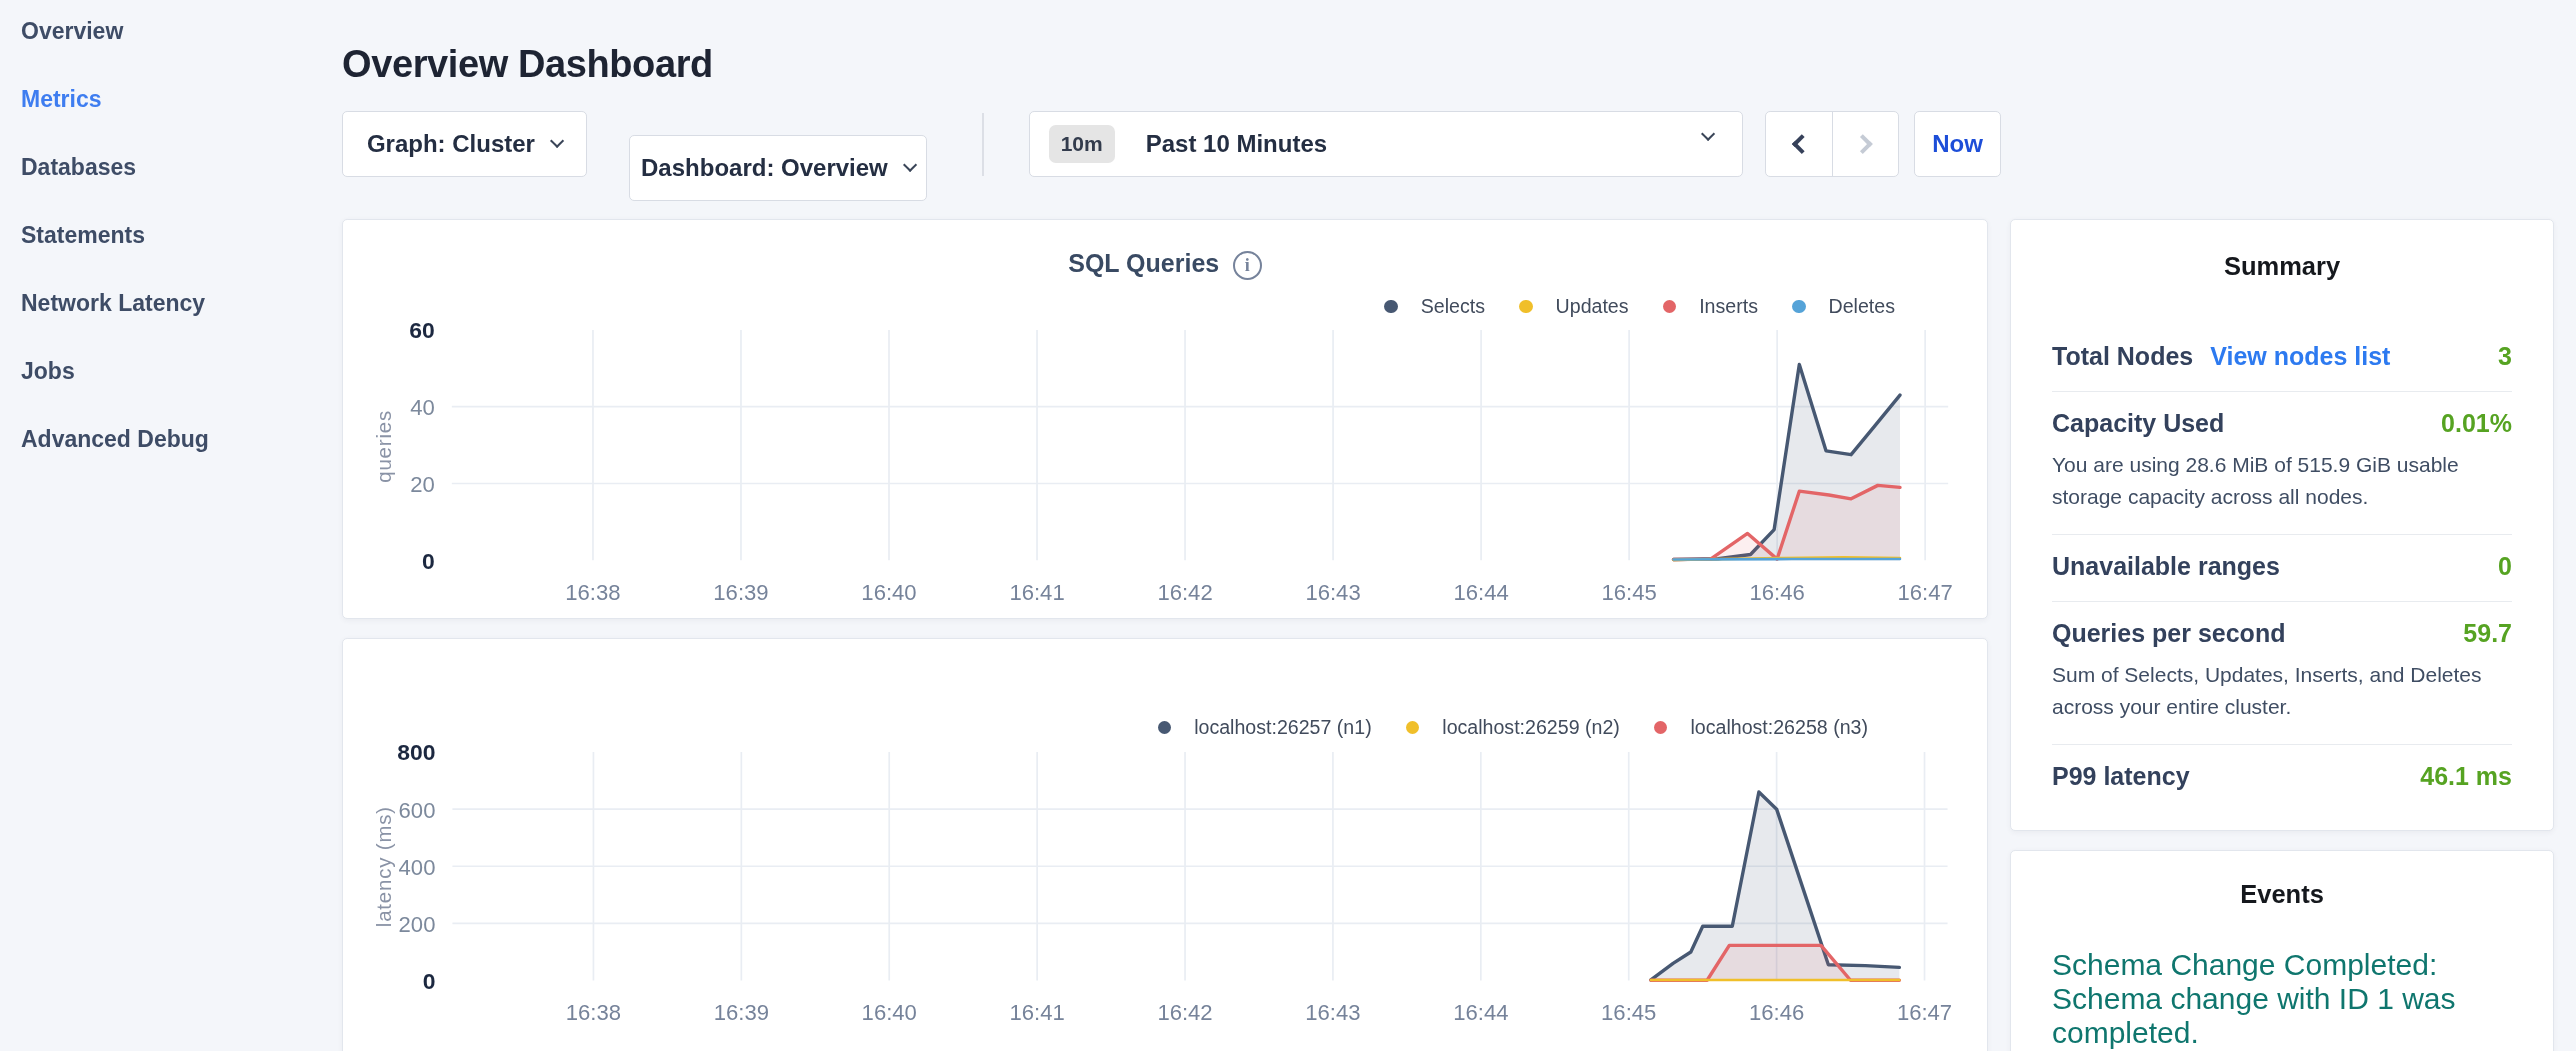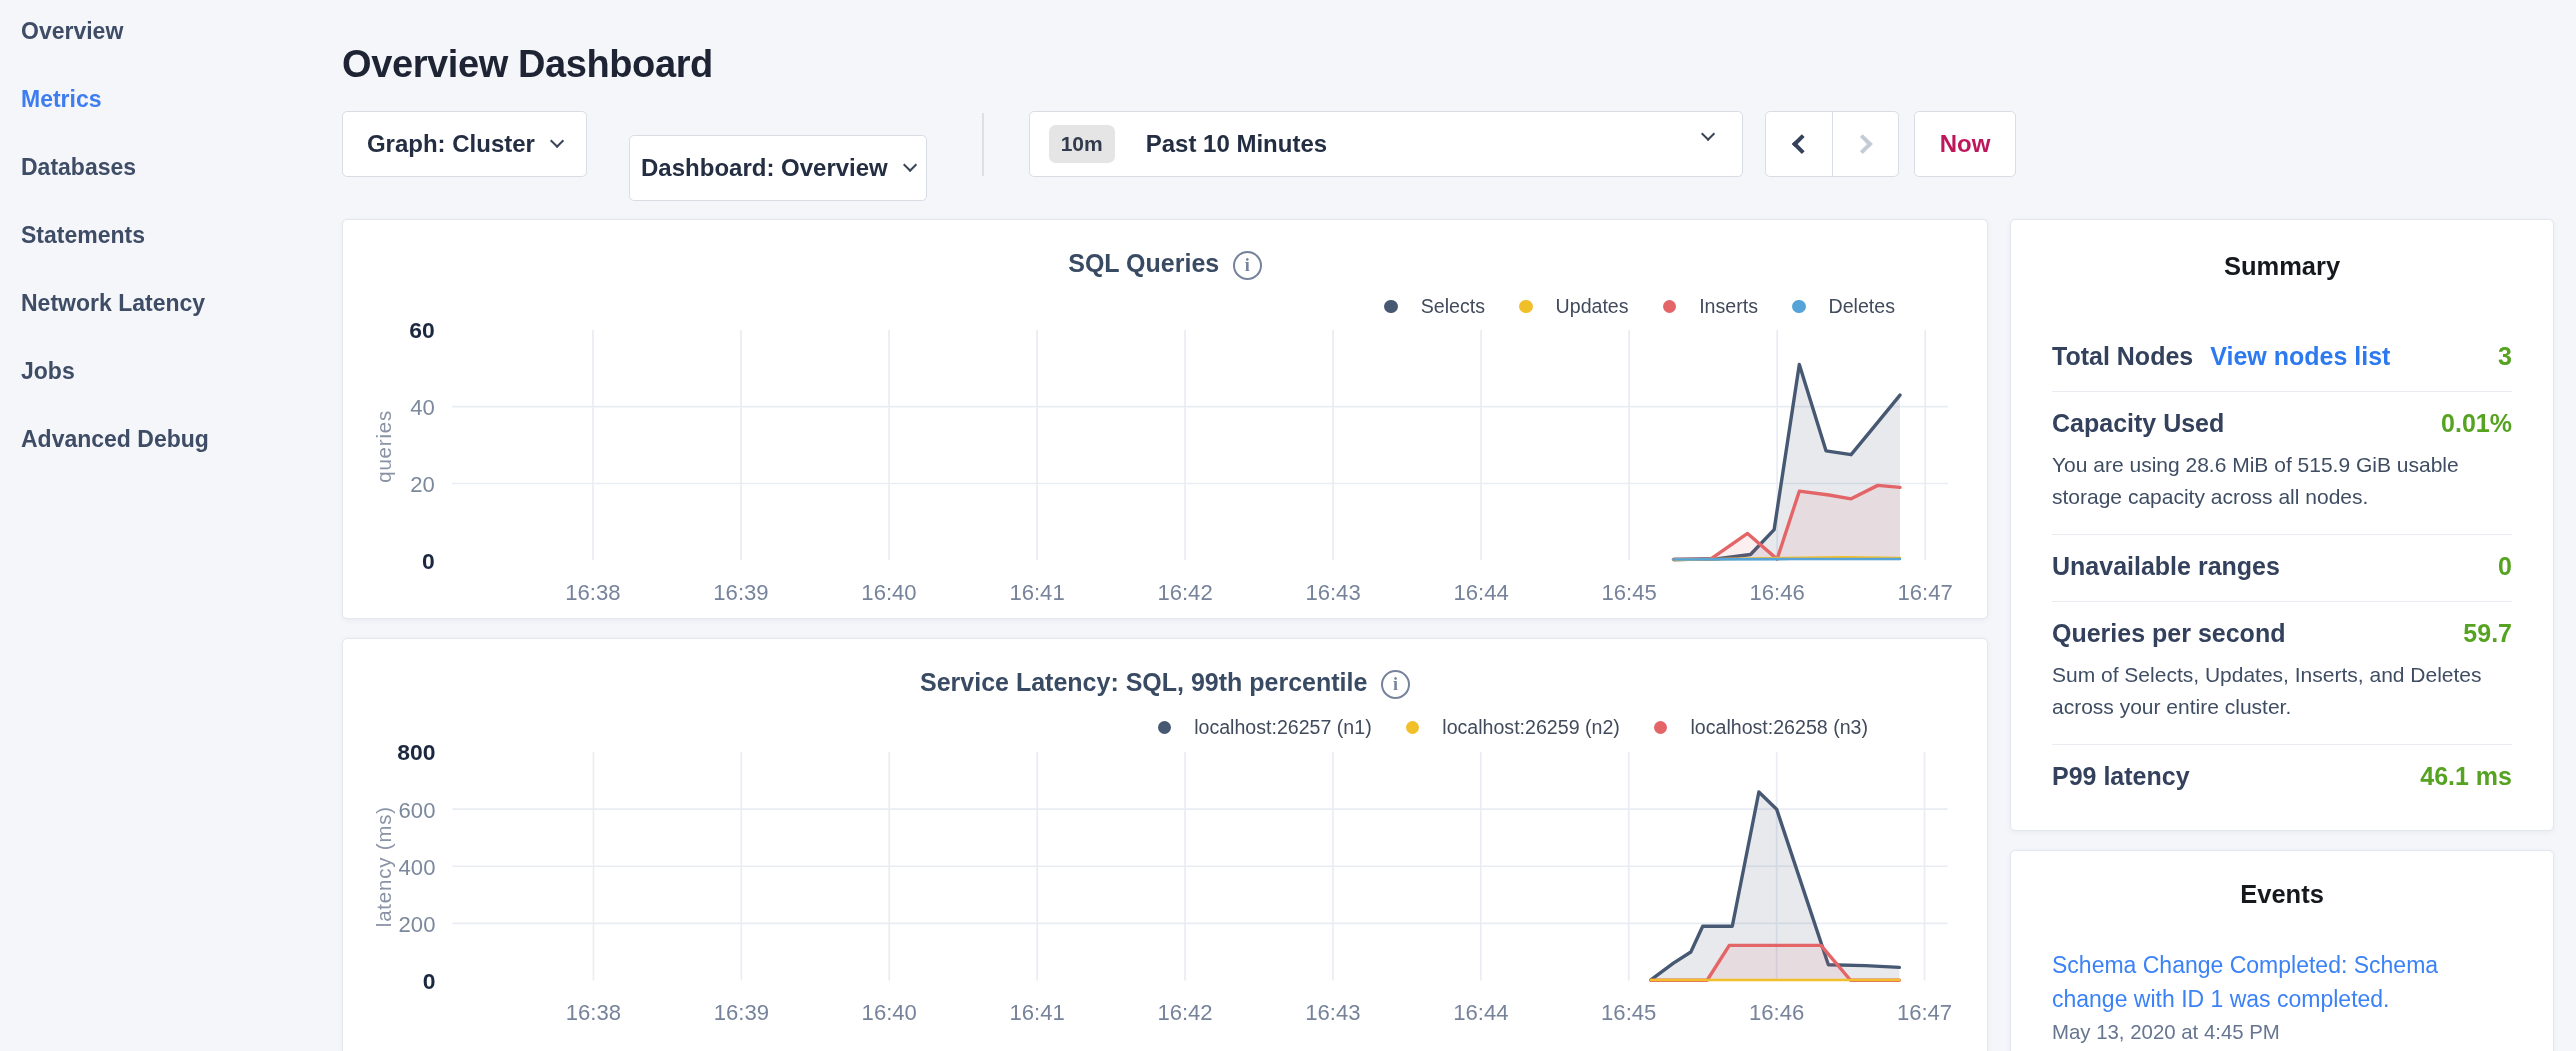--- a/index.html
+++ b/index.html
@@ -38,21 +38,21 @@
   .time-badge { background:#e5e5e5; color:#333c4d; font-size:21px; font-weight:bold;
                 border-radius:6.8px; padding:6.8px 12px; margin-right:31px; }
   .time-chev { position:absolute; right:29px; top:24px; }
   .arrow-group { left:1423px; width:134px; display:flex; padding:0; }
   .arrow-cell { flex:1; height:100%; display:flex; align-items:center; justify-content:center; cursor:pointer; }
   .arrow-cell.first { border-right:1.7px solid #d8dce4; }
   .chev-left { width:13.6px; height:13.6px; border-left:4.3px solid #36415a; border-bottom:4.3px solid #36415a;
                transform:rotate(45deg); margin-left:5.1px; }
   .chev-right { width:13.6px; height:13.6px; border-right:4.3px solid #c5cbd5; border-top:4.3px solid #c5cbd5;
                 transform:rotate(45deg); margin-right:5.1px; }
-  .btn-now { left:1572px; width:102px; color:#be185d; }
+  .btn-now { left:1572px; width:87px; color:#1d4ed8; }
   
   .card { position:absolute; background:#fff; border:1.7px solid #e2e6ed; border-radius:5.1px;
           box-shadow:0 1.7px 5.1px rgba(50,60,80,0.05); }
   .card-chart-1 { left:342px; top:219px; width:1646px; height:400px; }
   .card-chart-2 { left:342px; top:638px; width:1646px; height:451px; }
   .card-summary { left:2010px; top:219px; width:544px; height:612px; padding:32px 41px 0; }
   .card-events  { left:2010px; top:850px; width:544px; height:255px; padding:29px 41px 0; }
   
   .chart-title-row { position:absolute; top:29px; left:0; width:100%; text-align:center;
                      font-size:25px; font-weight:bold; color:#394a63; }
@@ -76,21 +76,21 @@
   .summary-rows { margin-top:44px; }
   .summary-row { padding:17px 0 20.4px; }
   .summary-row + .summary-row { border-top:1.7px solid #e8ebef; }
   .sr-top { display:flex; align-items:baseline;justify-content:space-between; }
   .sr-label { font-size:25px; font-weight:bold; color:#33415c; }
   .sr-link { font-size:25px; font-weight:bold; color:#2d7af0; margin-left:17px; cursor:pointer; }
   .sr-value { margin-left:auto; font-size:25px; font-weight:bold; color:#56a322; }
   .sr-subtext { margin-top:11px; font-size:21px; color:#3f4d63; line-height:32px; }
   
   .event-item { margin-top:39px; }
-  .event-text { font-size:23px; color:#3b82f6; line-height:34px; }
+  .event-text { font-size:30px; color:#0f766e; line-height:34px; }
   .event-time { margin-top:5.1px; font-size:20.4px; color:#667590; }
 </style>
 </head>
 <body>
 
 <nav class="sidebar" id="sidebar">
     <div class="side-item">Overview</div>
     <div class="side-item active">Metrics</div>
     <div class="side-item">Databases</div>
     <div class="side-item">Statements</div>
@@ -180,23 +180,20 @@
       <path d="M1564.9,400.0 L1564.9,399.1 L1617.2,398.2 L1655.5,393.2 L1683.3,363.9 L1712.9,169.6 L1744.3,271.3 L1773.8,275.8 L1801.7,241.9 L1831.3,205.8 L1831.3,400.0 Z" fill="rgba(71,88,114,0.13)" stroke="none"></path>
       <path d="M1564.9,399.1 L1617.2,398.2 L1655.5,393.2 L1683.3,363.9 L1712.9,169.6 L1744.3,271.3 L1773.8,275.8 L1801.7,241.9 L1831.3,205.8" fill="none" stroke="#475872" stroke-width="4" stroke-linejoin="round" stroke-linecap="round"></path>
       <path d="M1564.9,400.0 L1564.9,399.1 L1608.5,398.6 L1652.0,368.4 L1686.8,398.6 L1712.9,318.7 L1747.7,323.2 L1773.8,327.7 L1805.2,311.9 L1831.3,314.2 L1831.3,400.0 Z" fill="rgba(227,101,103,0.10)" stroke="none"></path>
       <path d="M1564.9,399.1 L1608.5,398.6 L1652.0,368.4 L1686.8,398.6 L1712.9,318.7 L1747.7,323.2 L1773.8,327.7 L1805.2,311.9 L1831.3,314.2" fill="none" stroke="#e36567" stroke-width="4" stroke-linejoin="round" stroke-linecap="round"></path>
       <path d="M1564.9,399.5 L1695.5,397.3 L1765.1,396.4 L1831.3,397.3" fill="none" stroke="#f0bf2a" stroke-width="3" stroke-linejoin="round" stroke-linecap="round"></path>
       <path d="M1564.9,399.1 L1704.2,398.6 L1831.3,398.6" fill="none" stroke="#55a3d8" stroke-width="3" stroke-linejoin="round" stroke-linecap="round"></path>
     </svg>
 </section>
 
 <section class="card card-chart-2">
-  <div class="chart-title-row">
-    <span id="chart-title-1">Service Latency: SQL, 99th percentile</span><span class="info-icon">i</span>
-  </div>
   <div class="legend legend-2" id="legend-1">
       <span class="legend-item">
         <span class="legend-dot" style="background: rgb(71, 88, 114);"></span>
         <span>localhost:26257 (n1)</span>
       </span>
       <span class="legend-item">
         <span class="legend-dot" style="background: rgb(240, 191, 42);"></span>
         <span>localhost:26259 (n2)</span>
       </span>
       <span class="legend-item">

